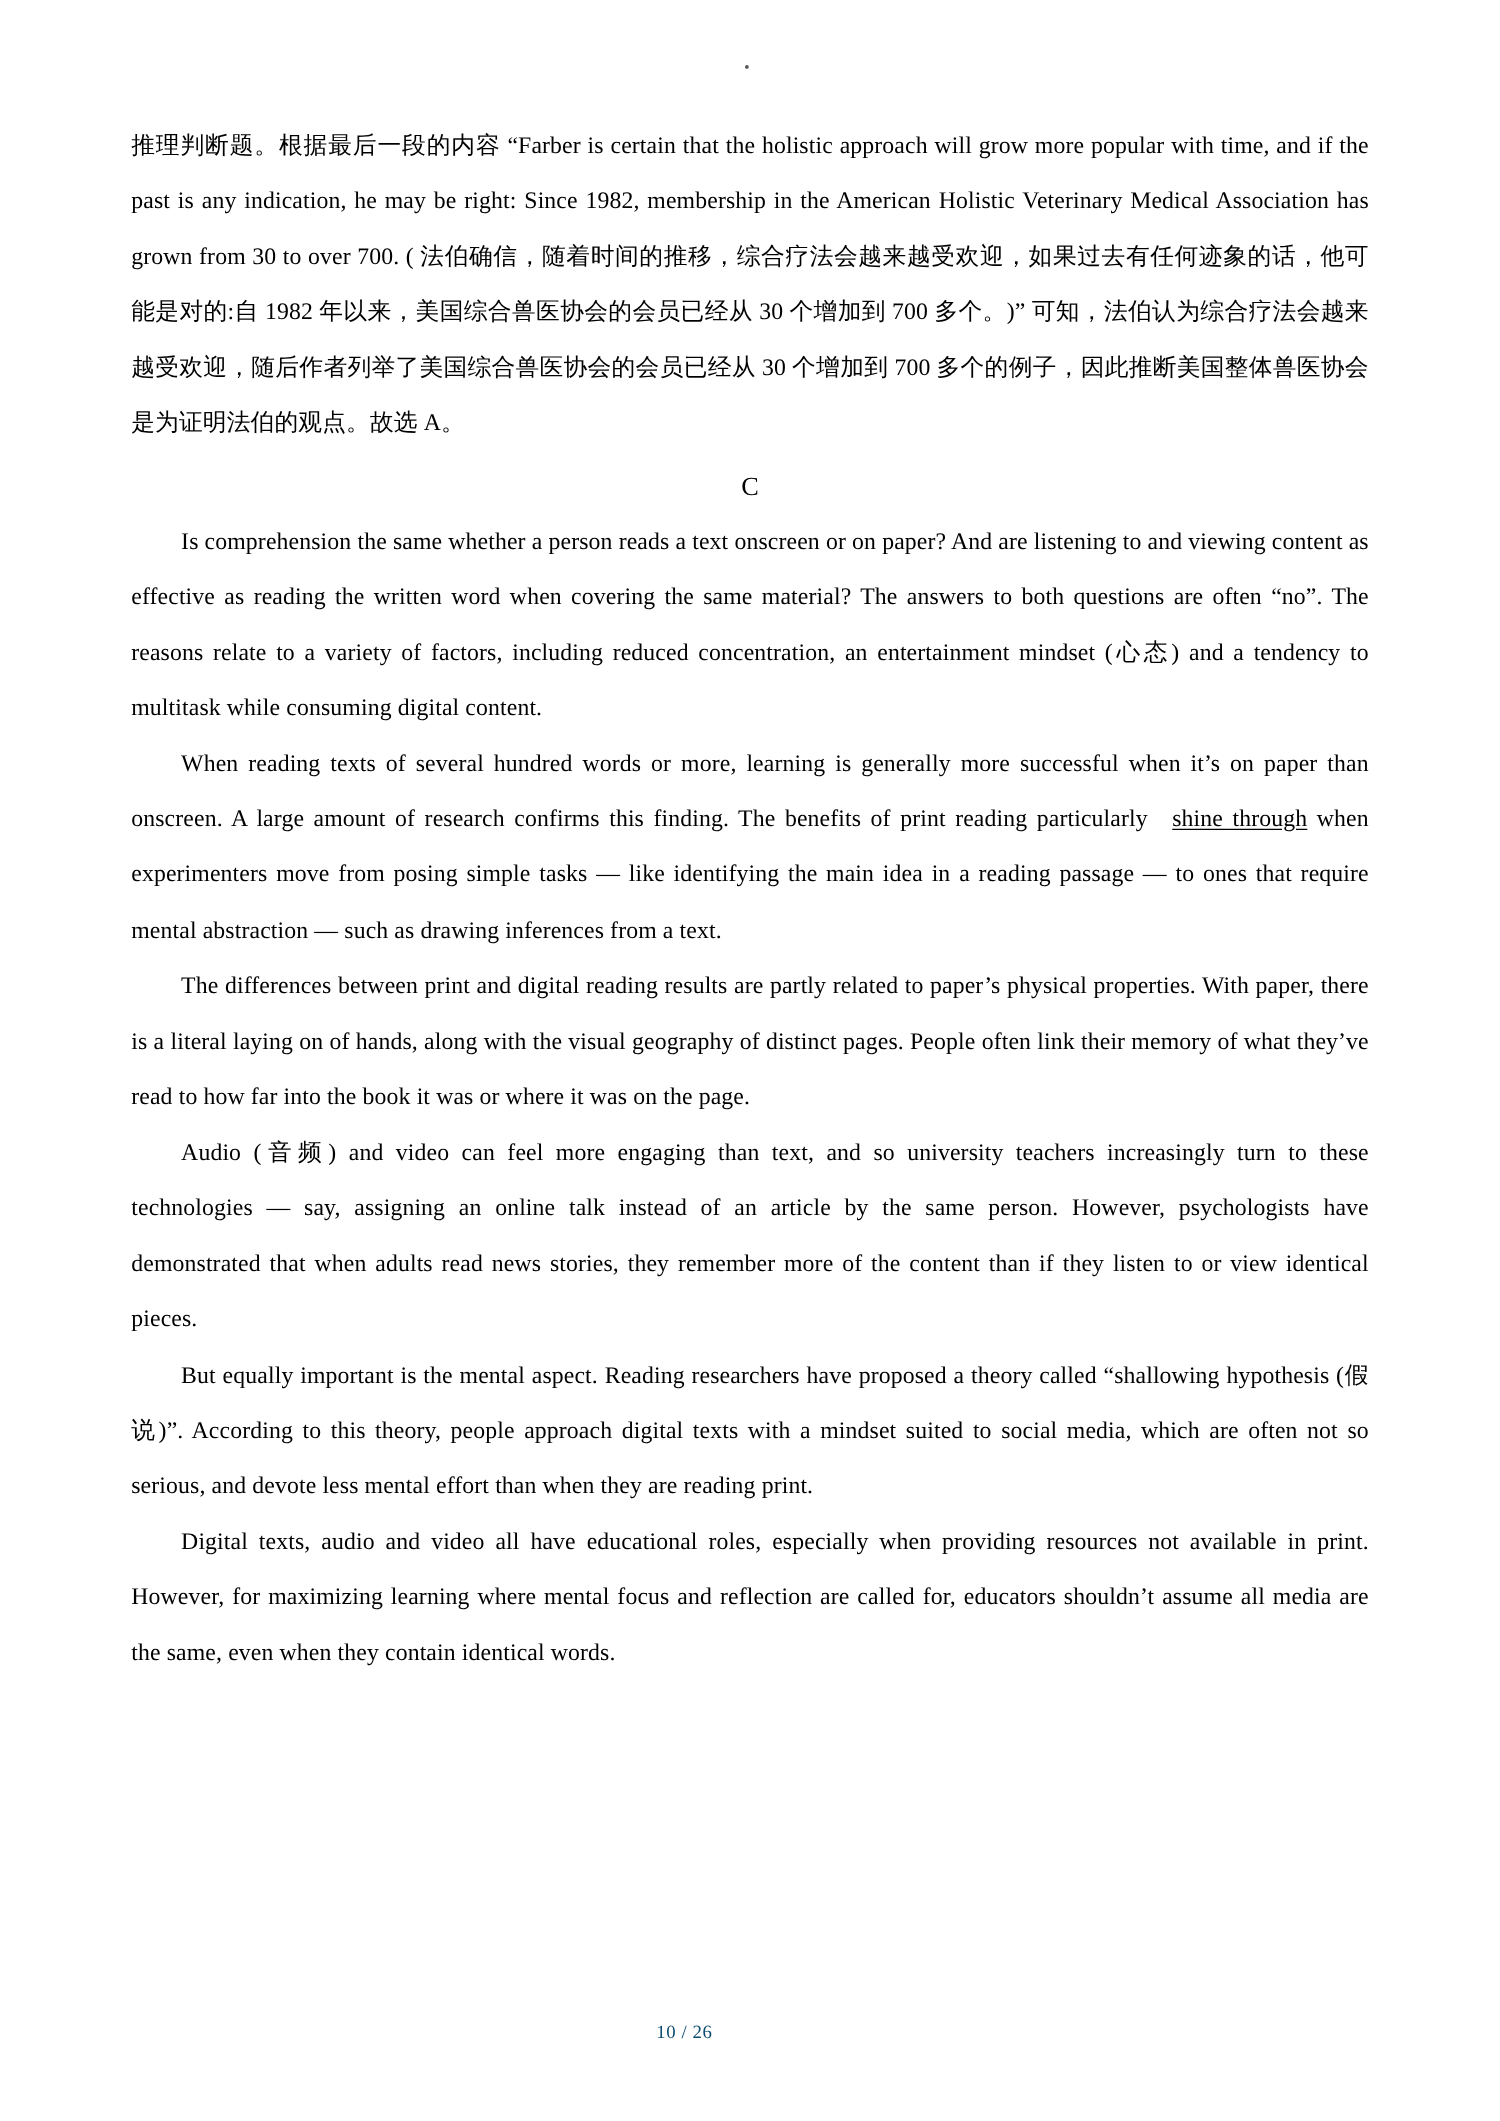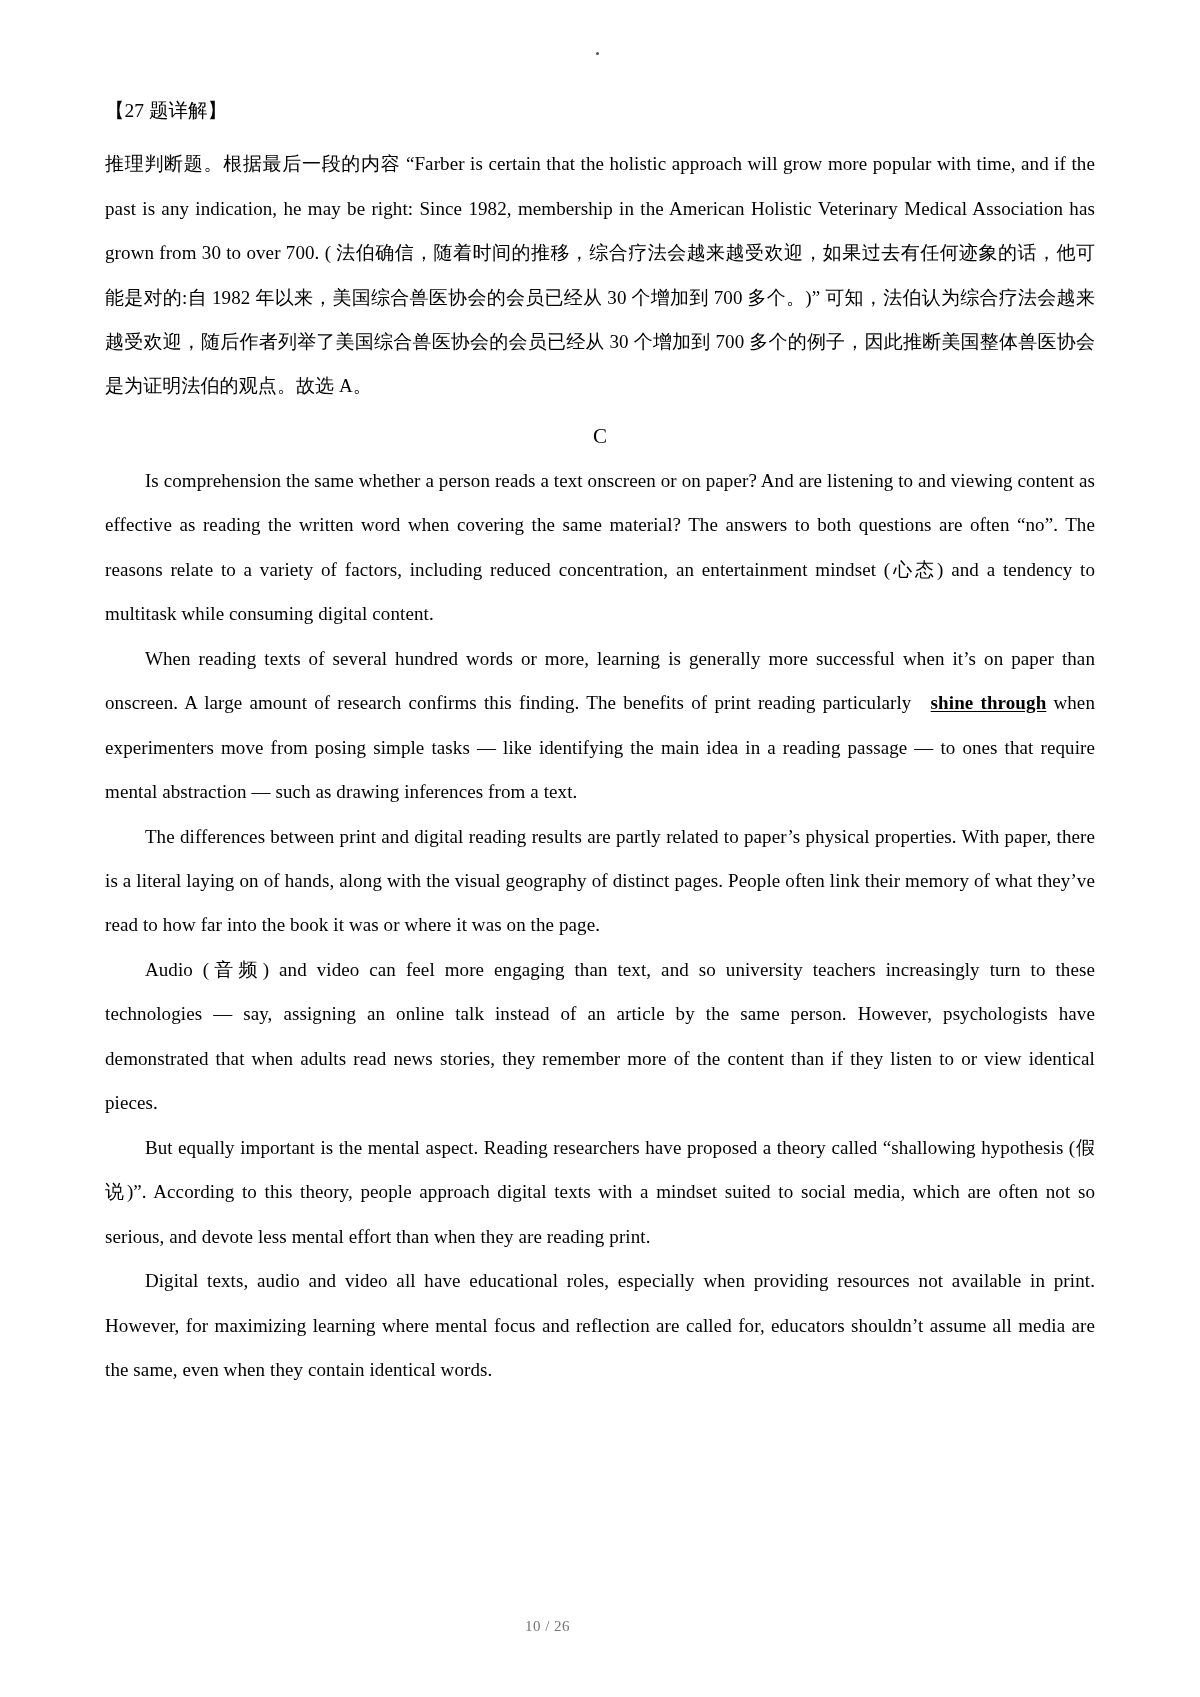--- a/index.html
+++ b/index.html
@@ -47,50 +47,49 @@
     text-indent: 2.1em;
   }
   .center-letter {
     text-align: center;
     font-size: 21px;
     line-height: 2.0;
     margin: 6px 0 2px 0;
     font-weight: 400;
   }
   .underline-bold {
-    font-weight: bold;
+    font-weight: normal;
     text-decoration: underline;
     text-underline-offset: 2px;
     margin-left: 12px;
   }
   .question {
     font-size: 19.5px;
     line-height: 2.34;
     margin: 0;
     text-align: left;
   }
   .footer {
     position: absolute;
     bottom: 62px;
     left: 0;
     width: 1095px;
     text-align: center;
     font-size: 15px;
-    color: #737373;
+    color: #0c4a6e;
     letter-spacing: 0.5px;
   }
 </style>
 </head>
 <body>
 
 <div class="page">
 
   <div class="top-dot"></div>
 
-  <div class="section-head">【27 题详解】</div>
 
   <p class="para">推理判断题。根据最后一段的内容 “Farber is certain that the holistic approach will grow more popular with time, and if the past is any indication, he may be right: Since 1982, membership in the American Holistic Veterinary Medical Association has grown from 30 to over 700. ( 法伯确信，随着时间的推移，综合疗法会越来越受欢迎，如果过去有任何迹象的话，他可能是对的:自 1982 年以来，美国综合兽医协会的会员已经从 30 个增加到 700 多个。)” 可知，法伯认为综合疗法会越来越受欢迎，随后作者列举了美国综合兽医协会的会员已经从 30 个增加到 700 多个的例子，因此推断美国整体兽医协会是为证明法伯的观点。故选 A。</p>
 
   <div class="center-letter">C</div>
 
   <p class="para indent">Is comprehension the same whether a person reads a text onscreen or on paper? And are listening to and viewing content as effective as reading the written word when covering the same material? The answers to both questions are often “no”. The reasons relate to a variety of factors, including reduced concentration, an entertainment mindset (心态) and a tendency to multitask while consuming digital content.</p>
 
   <p class="para indent"><span>When reading texts of several hundred words or more, learning is generally more successful when it’s on paper than onscreen. A large amount of research confirms this finding. The benefits of print reading particularly </span><span class="underline-bold">shine through</span><span> when experimenters move from posing simple tasks — like identifying the main idea in a reading passage — to ones that require mental abstraction — such as drawing inferences from a text.</span></p>
 
   <p class="para indent">The differences between print and digital reading results are partly related to paper’s physical properties. With paper, there is a literal laying on of hands, along with the visual geography of distinct pages. People often link their memory of what they’ve read to how far into the book it was or where it was on the page.</p>

